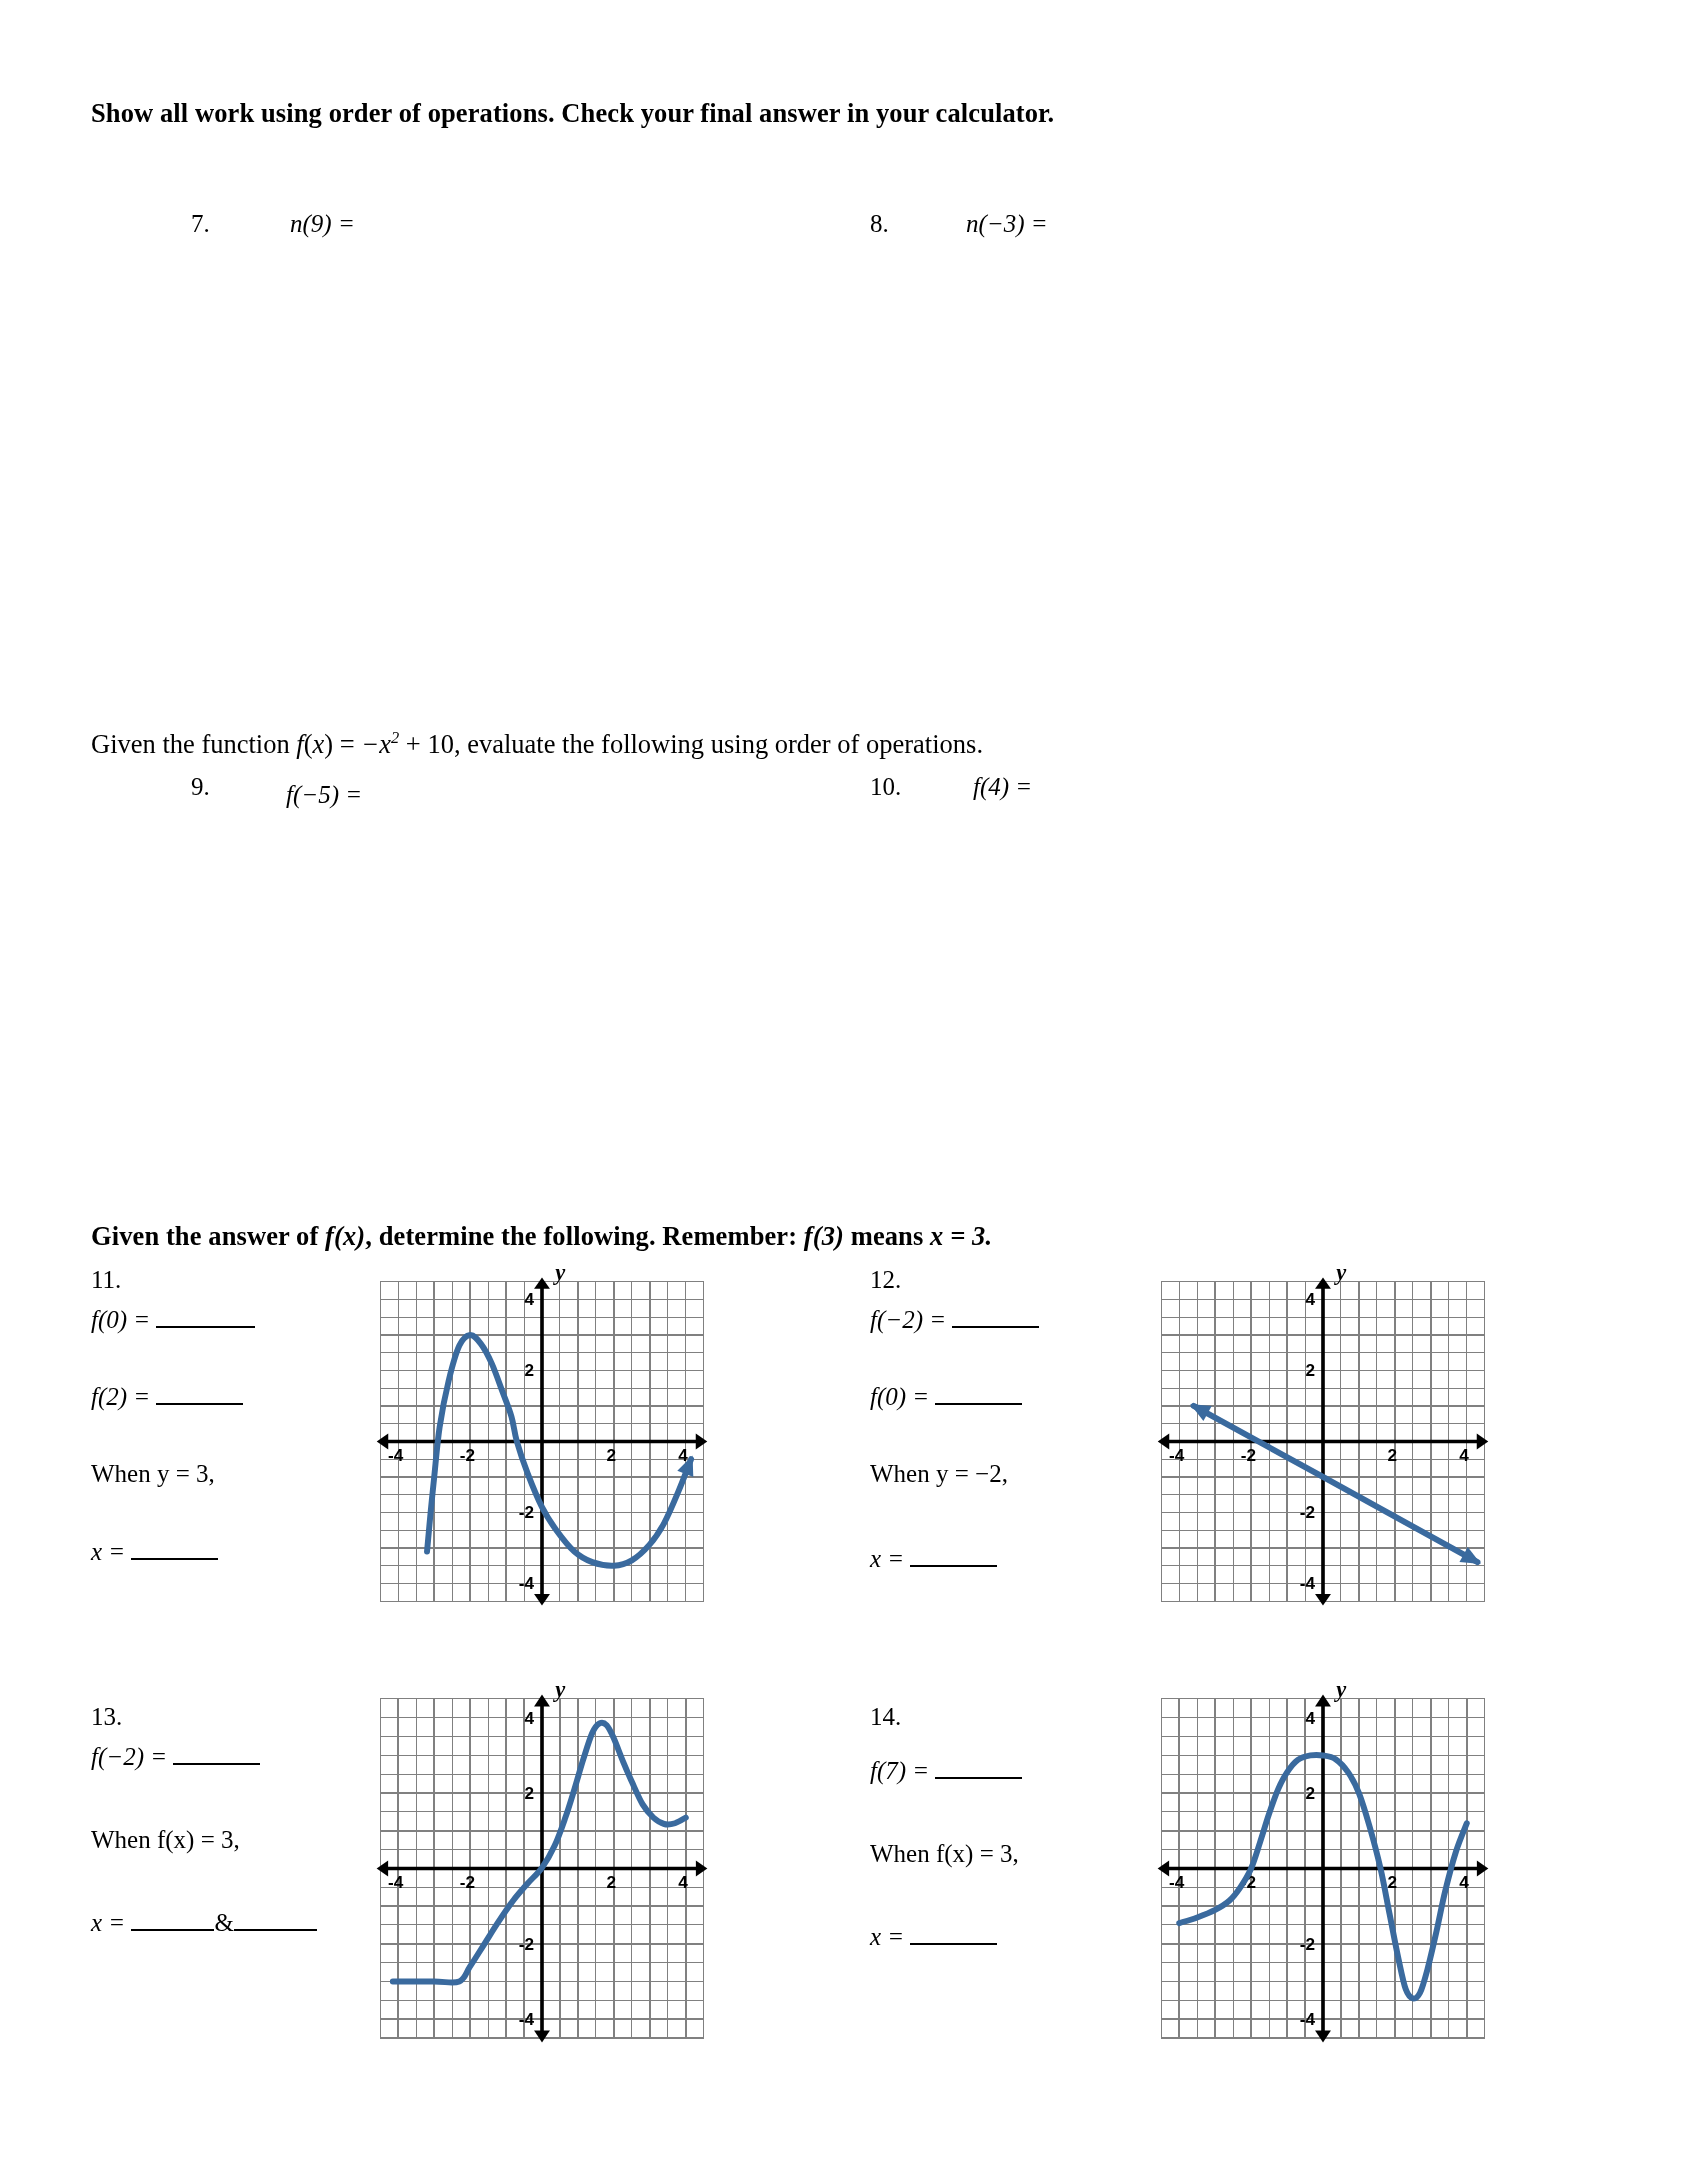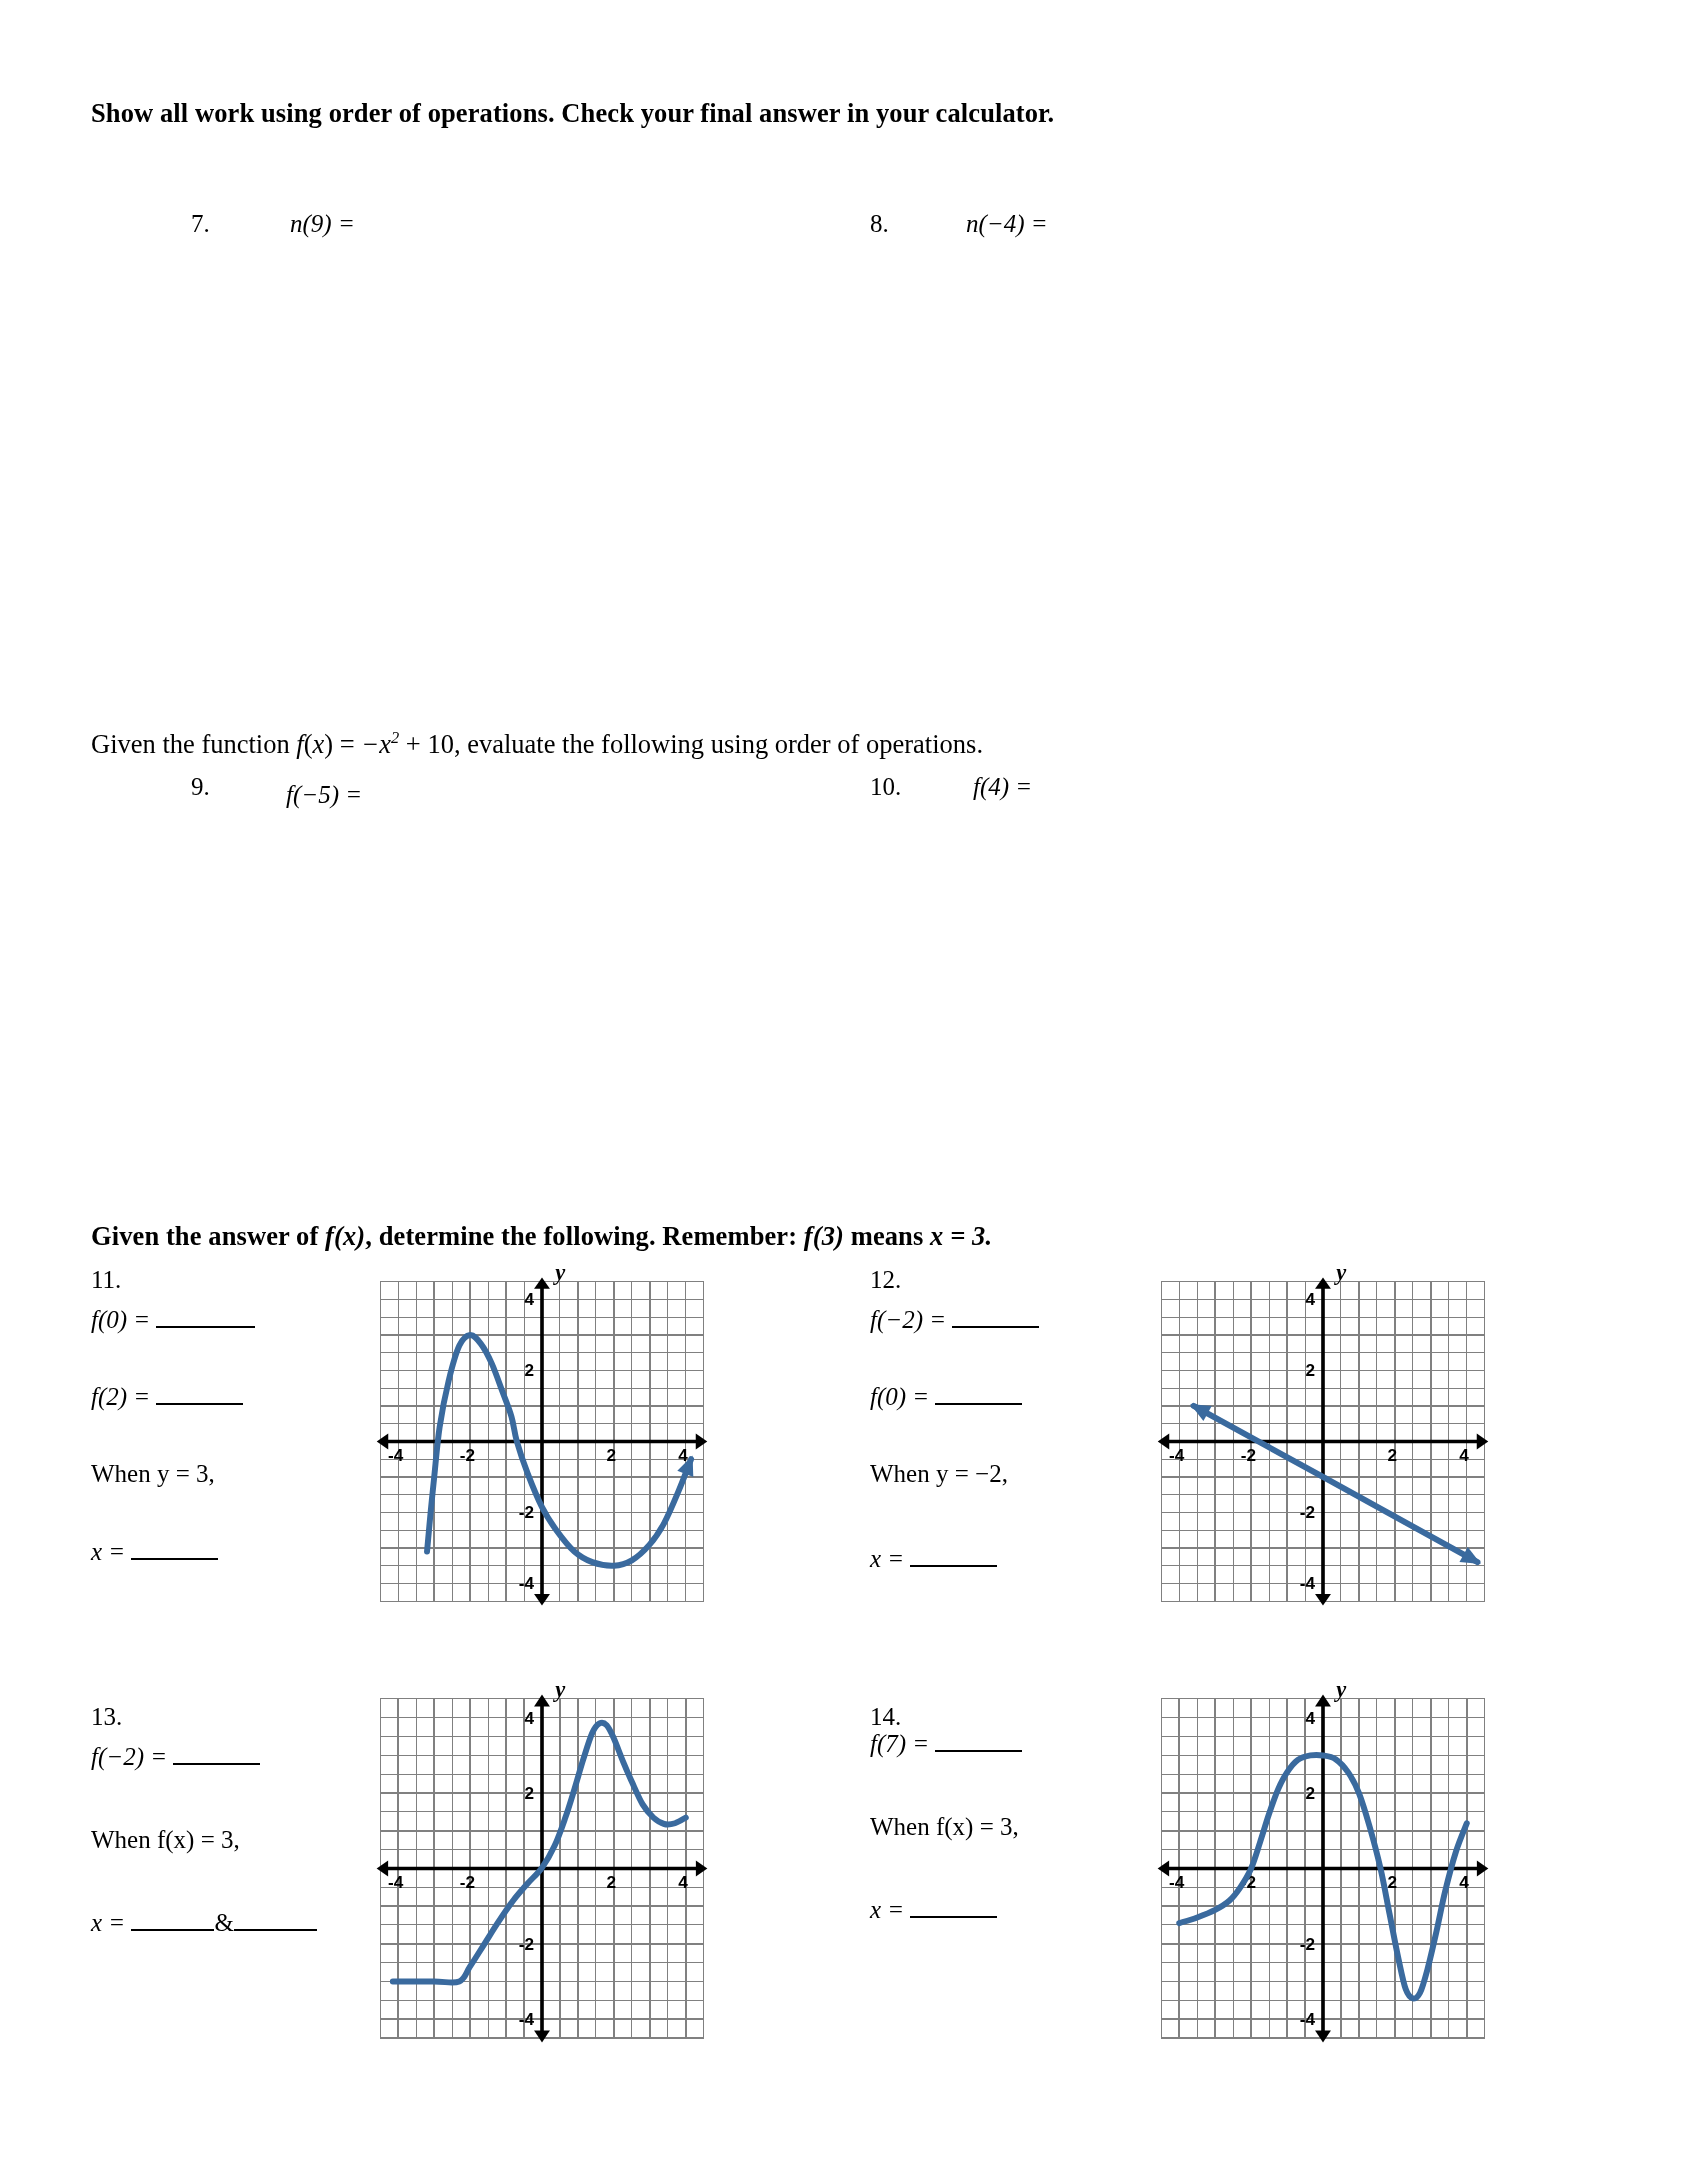--- a/index.html
+++ b/index.html
@@ -52,21 +52,21 @@
 
 <div class="page">
 
   <div class="abs hdr-bold" style="left:91px; top:98px;">Show all work using order of operations. Check your final answer in your calculator.</div>
 
 
   <div class="abs num-label" style="left:191px; top:210px;">7.</div>
   <div class="abs num-label it" style="left:290px; top:210px;">n(9) =</div>
 
   <div class="abs num-label" style="left:870px; top:210px;">8.</div>
-  <div class="abs num-label it" style="left:966px; top:210px;">n(−4) =</div>
+  <div class="abs num-label it" style="left:966px; top:210px;">n(−3) =</div>
 
   <div class="abs body-text" style="left:91px; top:728px;">
     <span>Given the function </span><span class="mathfn">f</span>(<span class="mathfn">x</span>) = <span class="mathfn">−x</span><sup class="exp">2</sup><span> + 10</span><span>, evaluate the following using order of operations.</span>
   </div>
 
   <div class="abs num-label" style="left:191px; top:773px;">9.</div>
   <div class="abs num-label it" style="left:286px; top:773px;margin-top:8px;">f(−5) =</div>
 
   <div class="abs num-label" style="left:870px; top:773px;">10.</div>
   <div class="abs num-label it" style="left:973px; top:773px;">f(4) =</div>
@@ -122,21 +122,21 @@
     <div class="qline" style="margin-bottom:58px;">
       <span>When f(x) = 3,</span>
     </div>
     <div class="qline">
       <span class="it">x =</span>
       <span class="blank" style="width:83px;"></span><span>&amp;</span><span class="blank" style="width:83px;"></span>
     </div>
   </div>
 
   <div class="abs qblock" style="left:870px; top:1704px; width:311px;">
-    <div class="qline" style="margin-bottom:2px;">14.</div>
+    <div class="qline" style="margin-bottom:29px;">14.</div>
     <div class="qline" style="margin-bottom:58px;">
       <span class="it">f(7) =</span>
       <span class="blank blank-md"></span>
     </div>
     <div class="qline" style="margin-bottom:58px;">
       <span>When f(x) = 3,</span>
     </div>
     <div class="qline">
       <span class="it">x =</span>
       <span class="blank blank-md"></span>

